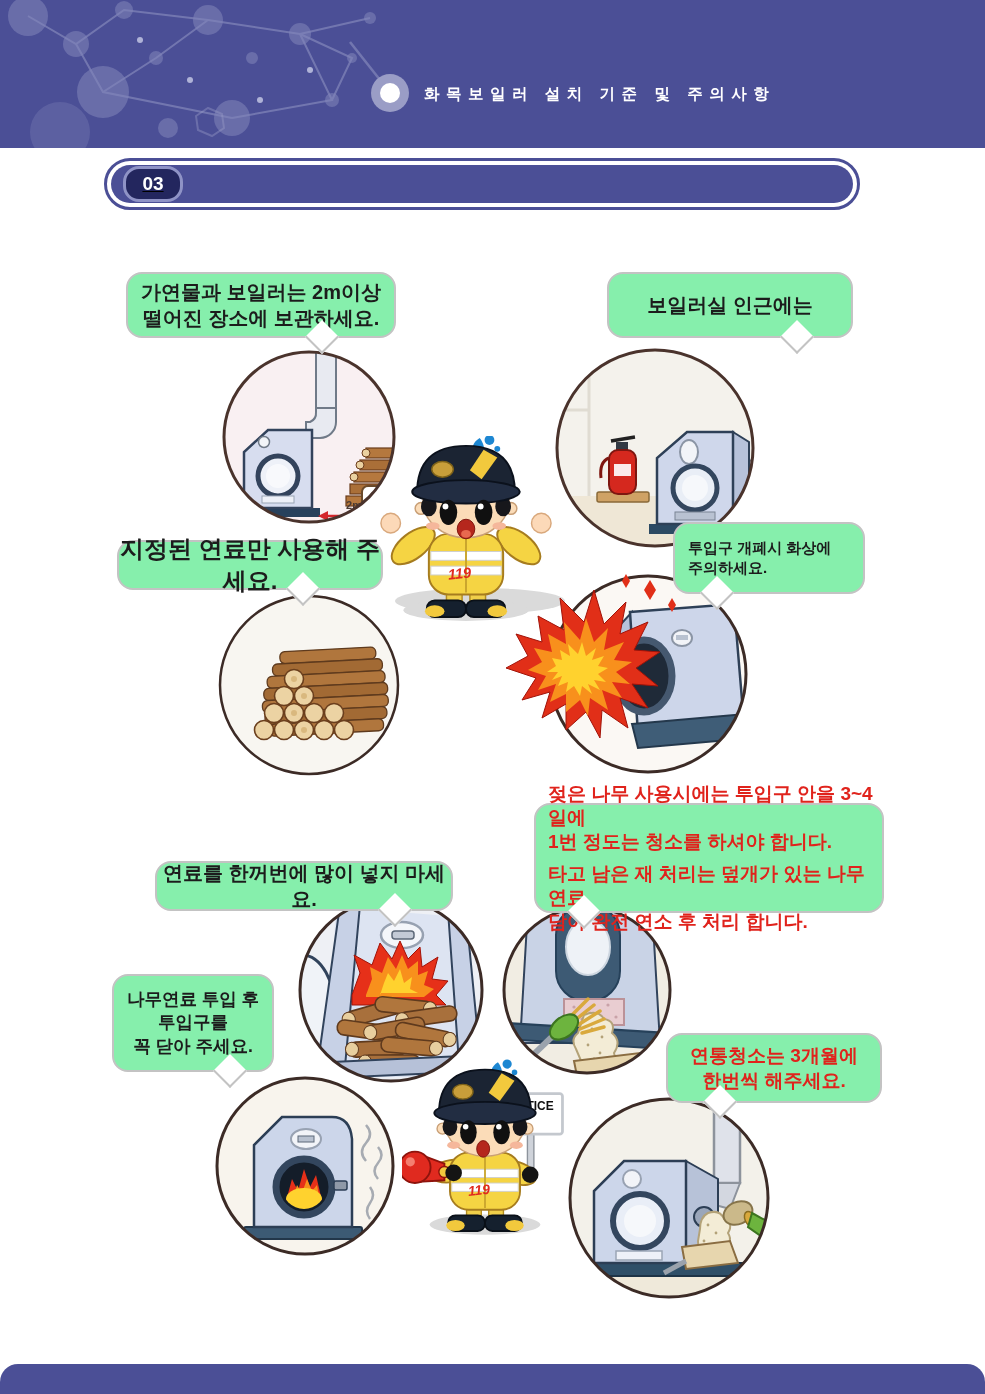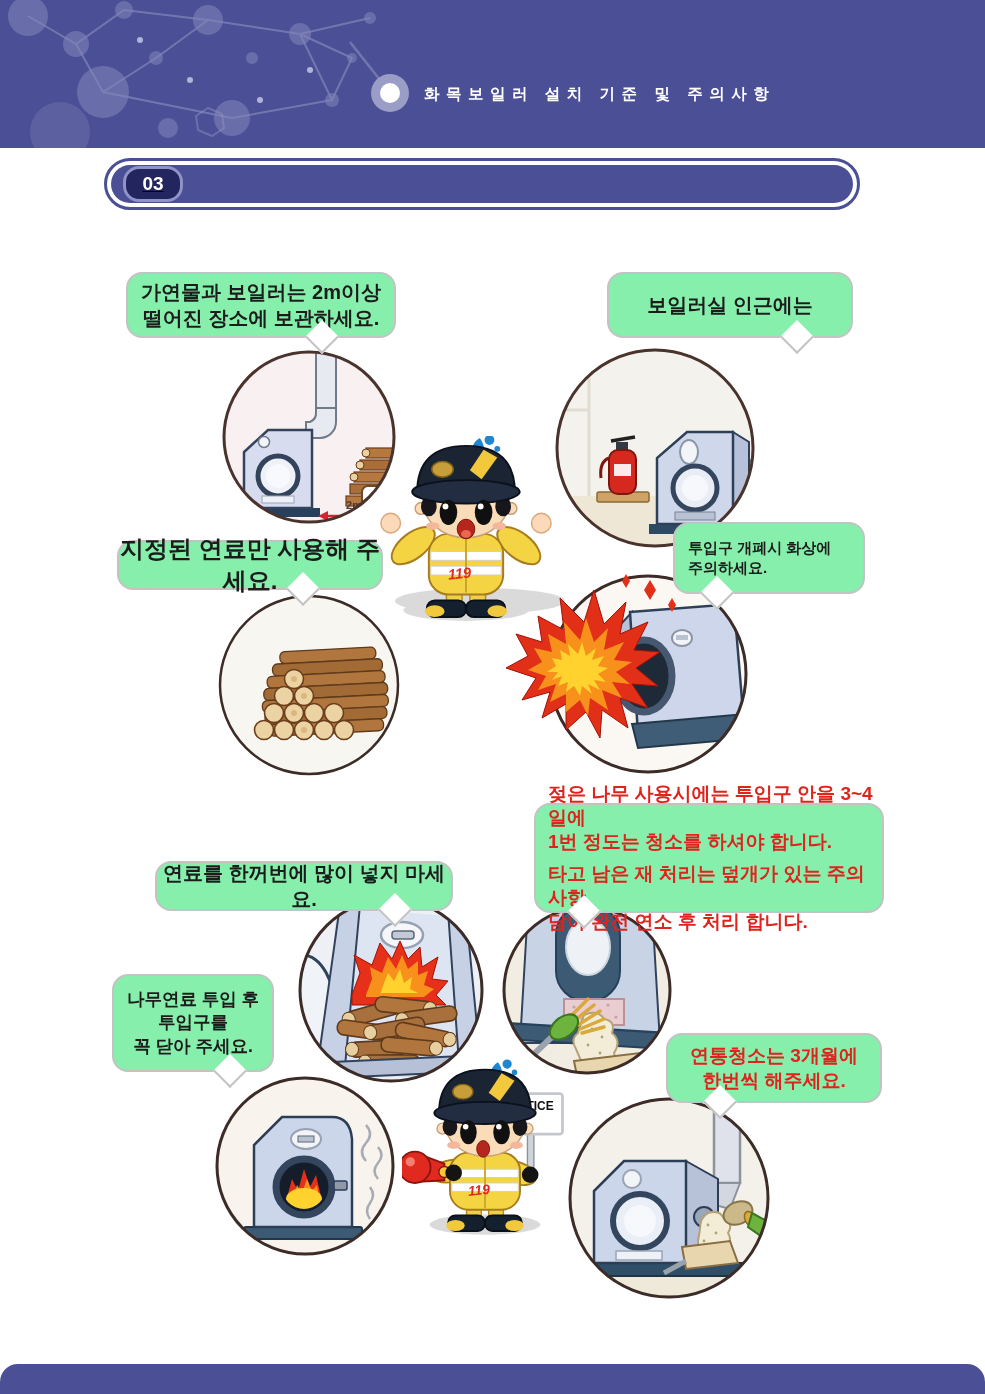--- a/index.html
+++ b/index.html
@@ -111,21 +111,21 @@
     <span class="ln">연료를 한꺼번에 많이 넣지 마세요.</span>
     <i class="tail" style="right:44px;"></i>
   </div>
 
   <div class="bubble left red" style="left:534px;top:803px;width:350px;height:110px;font-size:19px;padding-left:12px;line-height:1.28;">
     <p style="margin:0 0 7px 0;">
       <span class="ln">젖은 나무 사용시에는 투입구 안을 3~4일에</span>
       <span class="ln">1번 정도는 청소를 하셔야 합니다.</span>
     </p>
     <p style="margin:0;">
-      <span class="ln">타고 남은 재 처리는 덮개가 있는 주의사항</span>
+      <span class="ln">타고 남은 재 처리는 덮개가 있는 나무연료</span>
       <span class="ln">담아 완전 연소 후 처리 합니다.</span>
     </p>
     <i class="tail" style="left:36px;"></i>
   </div>
 
   <div class="bubble" style="left:112px;top:974px;width:162px;height:98px;font-size:17.5px;">
     <span class="ln">나무연료 투입 후</span>
     <span class="ln">투입구를</span>
     <span class="ln">꼭 닫아 주세요.</span>
     <i class="tail" style="right:30px;"></i>

